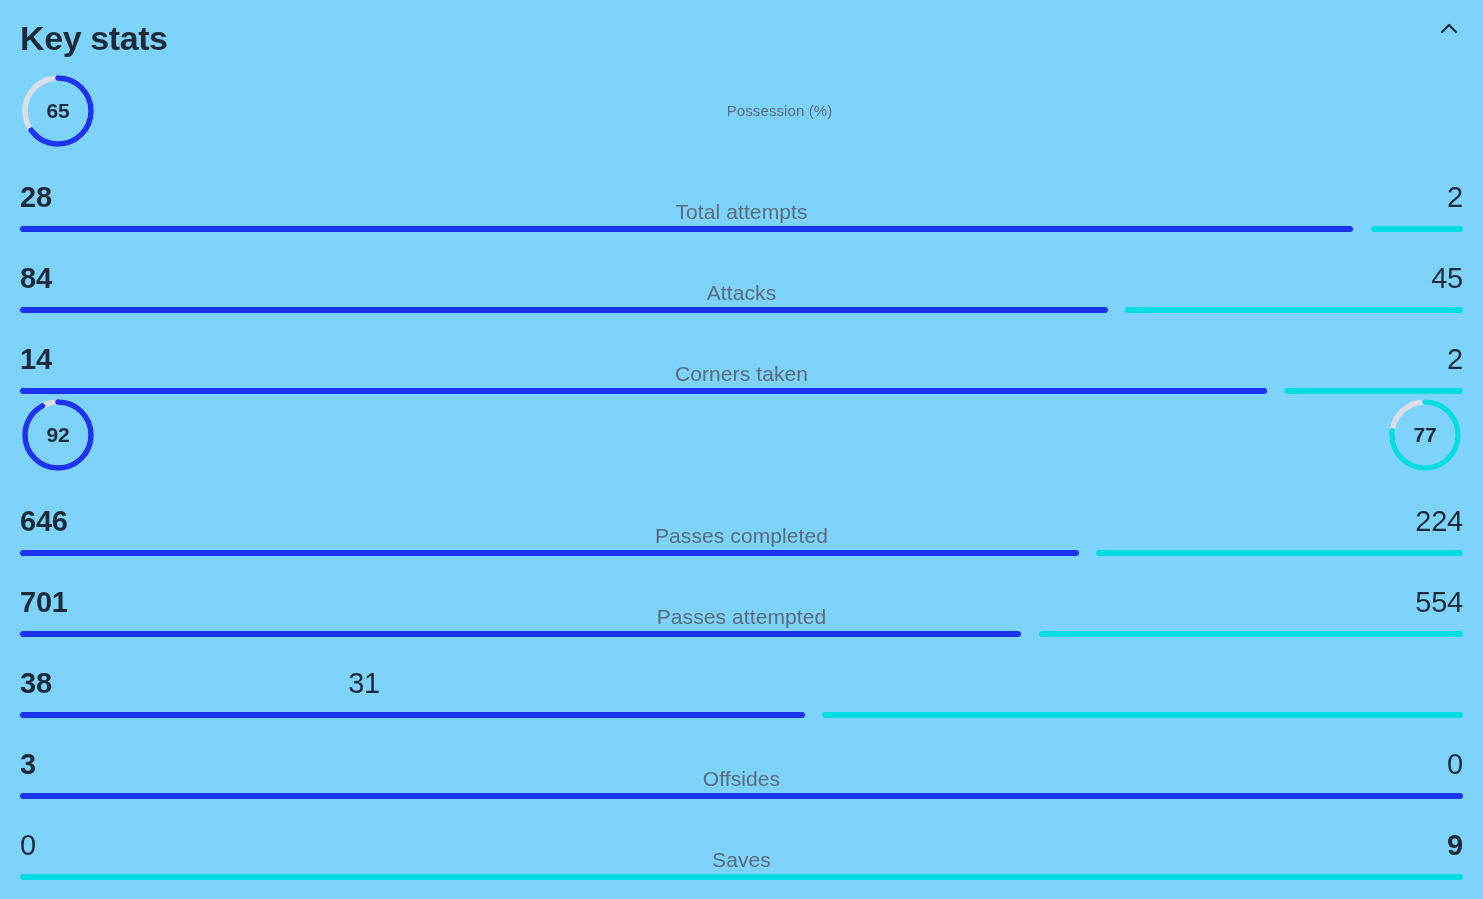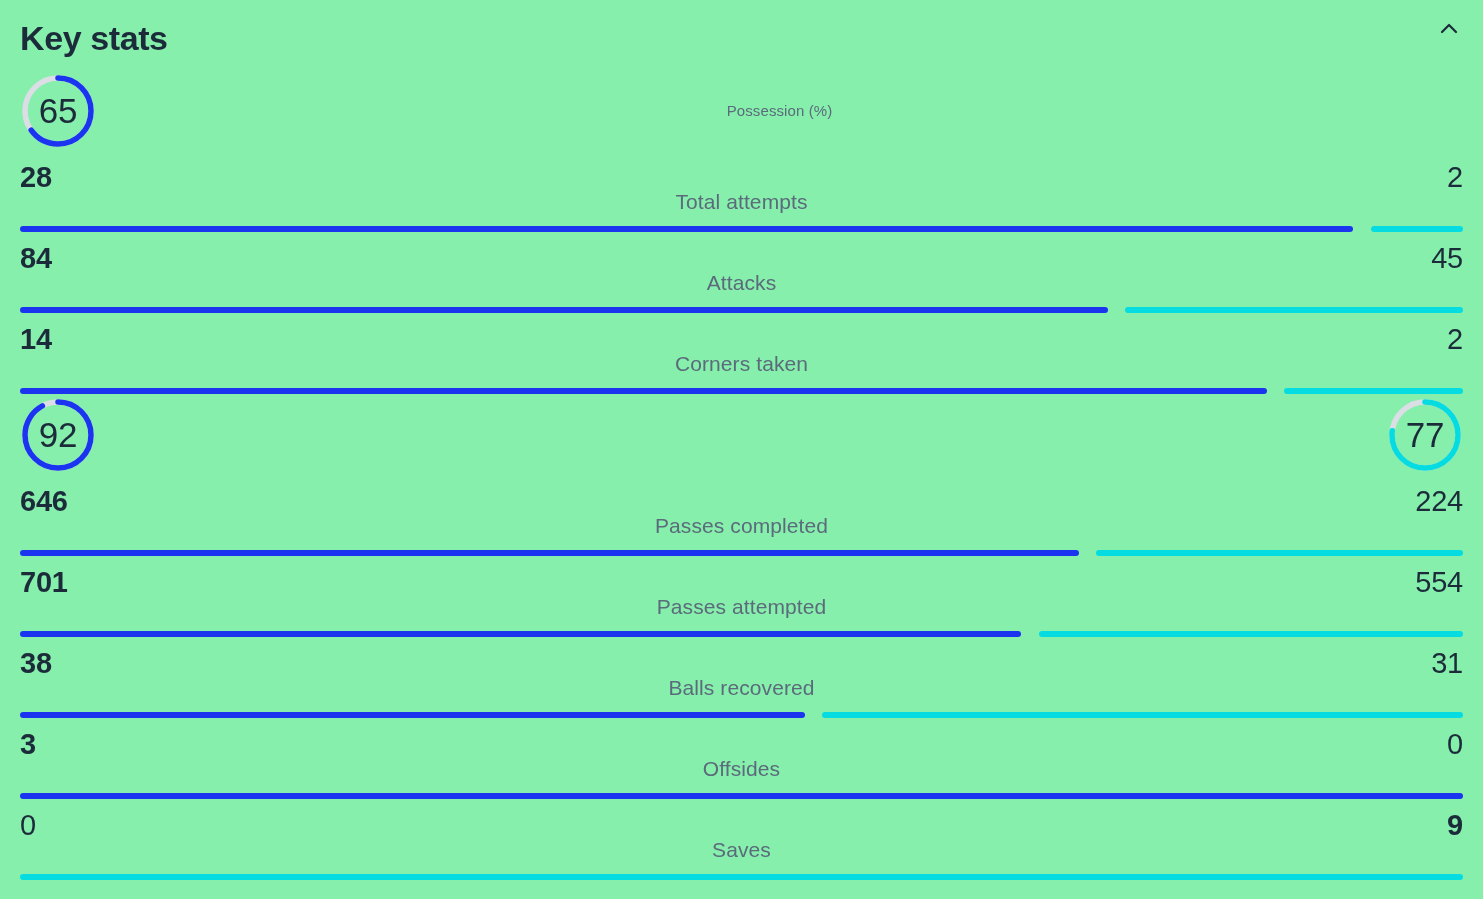--- a/index.html
+++ b/index.html
@@ -9,21 +9,21 @@
     height: 899px;
     background: #ffffff;
     font-family: "Liberation Sans", "DejaVu Sans", sans-serif;
     overflow: hidden;
   }
 
   #panel {
     position: relative;
     width: 1483px;
     height: 899px;
-    background: #86efac;
+    background: #7dd3fc;
     padding: 0 20px;
   }
 
   
   .header {
     position: relative;
     height: 70px;
     display: flex;
     align-items: center;
     justify-content: space-between;
@@ -76,40 +76,40 @@
     height: 76px;
     flex: 0 0 76px;
   }
   .gauge svg { display: block; transform: rotate(-90deg); }
   .gauge-value {
     position: absolute;
     inset: 0;
     display: flex;
     align-items: center;
     justify-content: center;
-    font-size: 35px;
-    font-weight: 400;
+    font-size: 21px;
+    font-weight: 700;
     color: #1c2b3a;
     letter-spacing: -0.3px;
   }
 
   .gauge-label {
     flex: 1 1 auto;
     text-align: center;
     font-size: 15px;
     color: #5b6b7b;
     letter-spacing: 0.1px;
   }
 
   
   .bar-row {
     height: 81px;
     position: relative;
     display: flex;
-    align-items: flex-start;
+    align-items: center;
     padding-top: 12px;
   }
 
   .bar-row .val {
     font-size: 29px;
     color: #1c2b3a;
     line-height: 1;
     flex: 0 0 180px;
     letter-spacing: -0.2px;
   }
@@ -244,21 +244,20 @@
           <div class="val away weak">554</div>
           <div class="bar-track">
             <div class="bar-seg home" style="width:69.4%"></div>
             <div class="bar-seg away" style="width:29.4%"></div>
           </div>
         </div>
       </div>
       <div class="stat-row">
         <div class="bar-row">
           <div class="val home strong">38</div>
-          <div class="label">Balls recovered</div>
           <div class="val away weak">31</div>
           <div class="bar-track">
             <div class="bar-seg home" style="width:54.4%"></div>
             <div class="bar-seg away" style="width:44.4%"></div>
           </div>
         </div>
       </div>
       <div class="stat-row">
         <div class="bar-row">
           <div class="val home strong">3</div>

